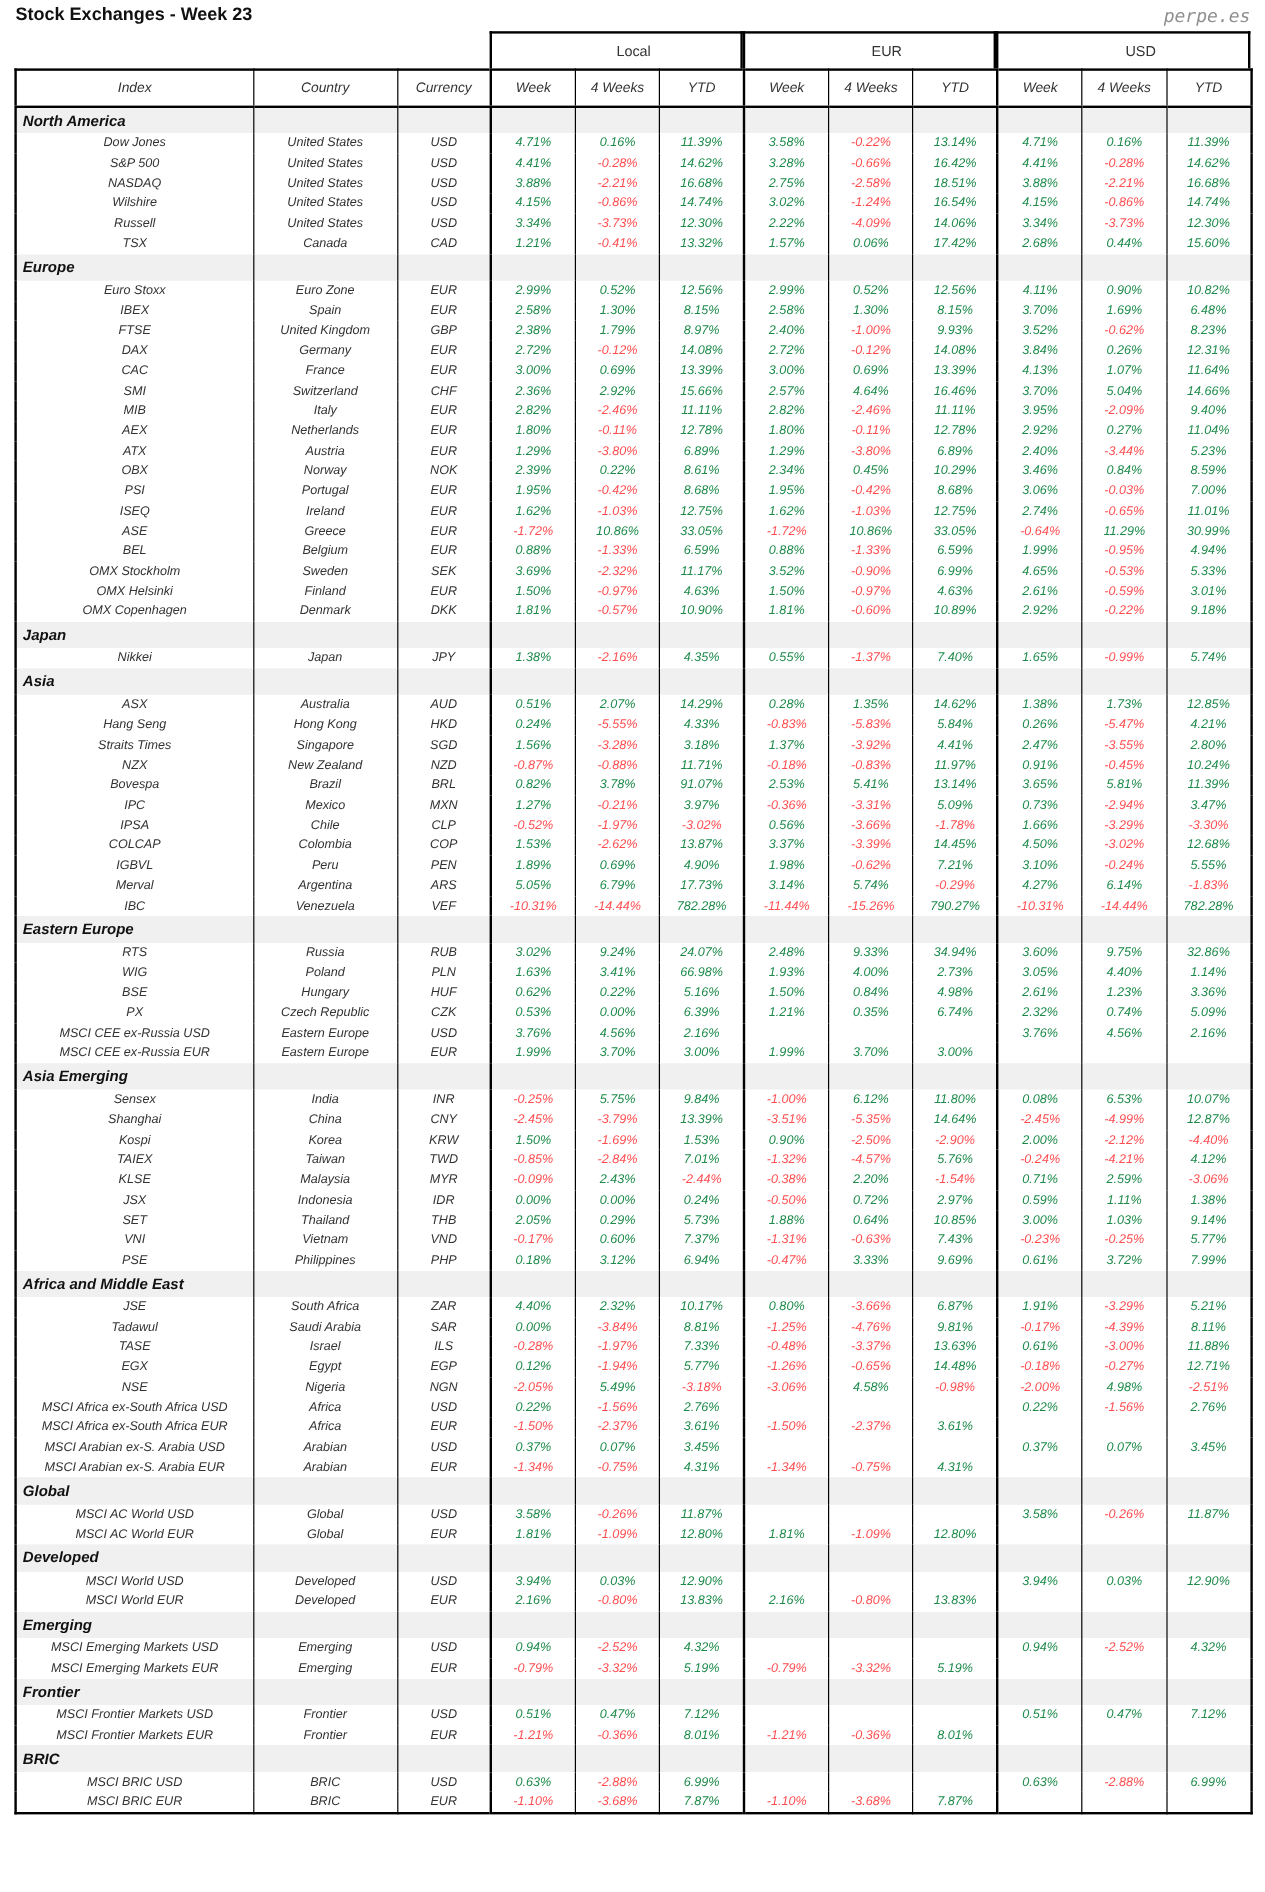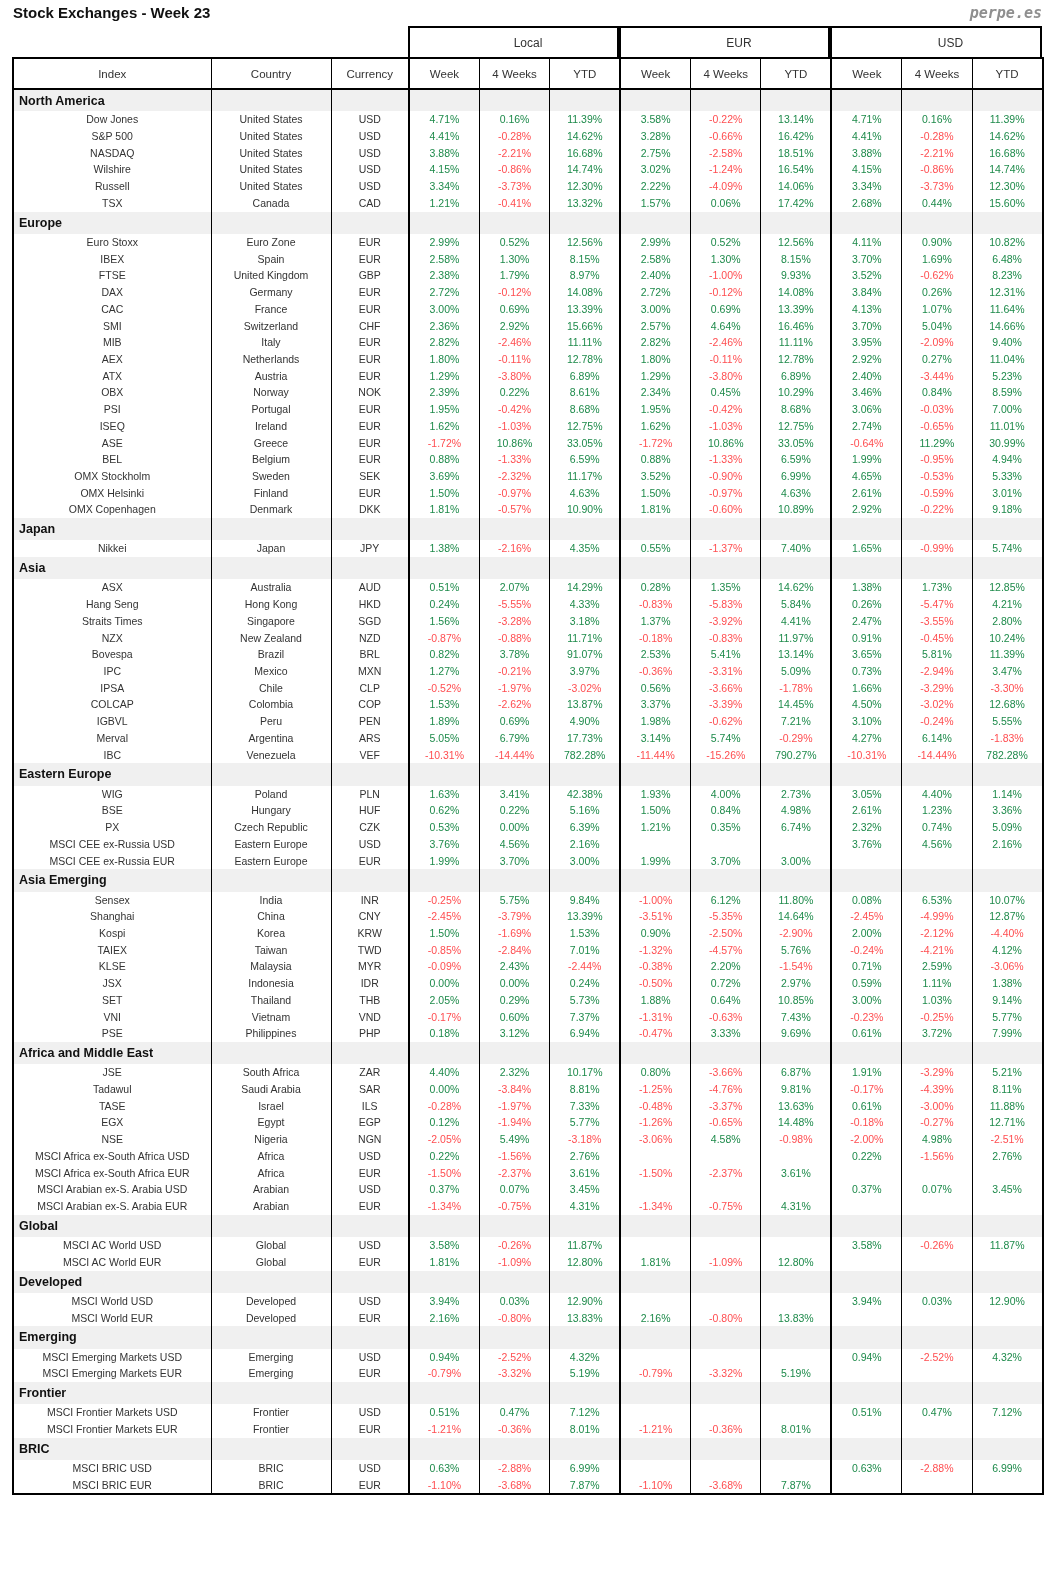--- a/index.html
+++ b/index.html
@@ -11,40 +11,41 @@
   }
   .page { position: relative; width: 1054px; height: 1577px; }
 
   .header-bar {
     display: flex; justify-content: space-between; align-items: flex-start;
     padding: 4px 12px 0 13px; height: 26px;
   }
   .page-title { font-size: 15px; font-weight: bold; color: #111; letter-spacing: 0; text-align: right; }
   .site-logo {
     font-family: "DejaVu Sans Mono", monospace;
-    font-size: 15px; font-weight: bold; font-style: italic; color: #8f8f8f;
+    font-size: 15px; font-weight: normal; font-style: italic; color: #8f8f8f;
     cursor: pointer;
   }
 
   .table-wrap { margin: 0 12px; width: 1030px; }
 
   .group-row { display: flex; height: 31px; }
   .group-spacer { width: 396px; }
   .group-box {
     border: 2px solid #000; border-bottom: none;
     display: flex; align-items: center; justify-content: center;
     font-size: 12px; color: #333; padding-left: 29px;
   }
   .group-box.g0 { width: 211px; }
   .group-box.g1 { width: 211px; }
   .group-box.g2 { width: 212px; }
 
   table.stock-table {
     width: 1030px; border-collapse: collapse; table-layout: fixed;
     border: 2px solid #000;
+    font-style: italic;
   }
   col.c-index { width: 198px; }
   col.c-country { width: 120px; }
   col.c-currency { width: 78px; }
   col.c-num { width: 70.4px; }
 
   th, td {
     border-left: 1px solid #000;
     text-align: center; vertical-align: middle;
     font-size: 10.5px; color: #333;
@@ -674,26 +675,40 @@
             <td class="band-cell"></td>
             <td class="band-cell"></td>
             <td class="grp band-cell"></td>
             <td class="band-cell"></td>
             <td class="band-cell"></td>
             <td class="grp band-cell"></td>
             <td class="band-cell"></td>
             <td class="band-cell"></td>
           </tr>
           <tr class="data-row">
+            <td>RTS</td>
+            <td>Russia</td>
+            <td>RUB</td>
+            <td class="pos grp">3.02%</td>
+            <td class="pos">9.24%</td>
+            <td class="pos">24.07%</td>
+            <td class="pos grp">2.48%</td>
+            <td class="pos">9.33%</td>
+            <td class="pos">34.94%</td>
+            <td class="pos grp">3.60%</td>
+            <td class="pos">9.75%</td>
+            <td class="pos">32.86%</td>
+          </tr>
+          <tr class="data-row">
             <td>WIG</td>
             <td>Poland</td>
             <td>PLN</td>
             <td class="pos grp">1.63%</td>
             <td class="pos">3.41%</td>
-            <td class="pos">42.38%</td>
+            <td class="pos">66.98%</td>
             <td class="pos grp">1.93%</td>
             <td class="pos">4.00%</td>
             <td class="pos">2.73%</td>
             <td class="pos grp">3.05%</td>
             <td class="pos">4.40%</td>
             <td class="pos">1.14%</td>
           </tr>
           <tr class="data-row">
             <td>BSE</td>
             <td>Hungary</td>

